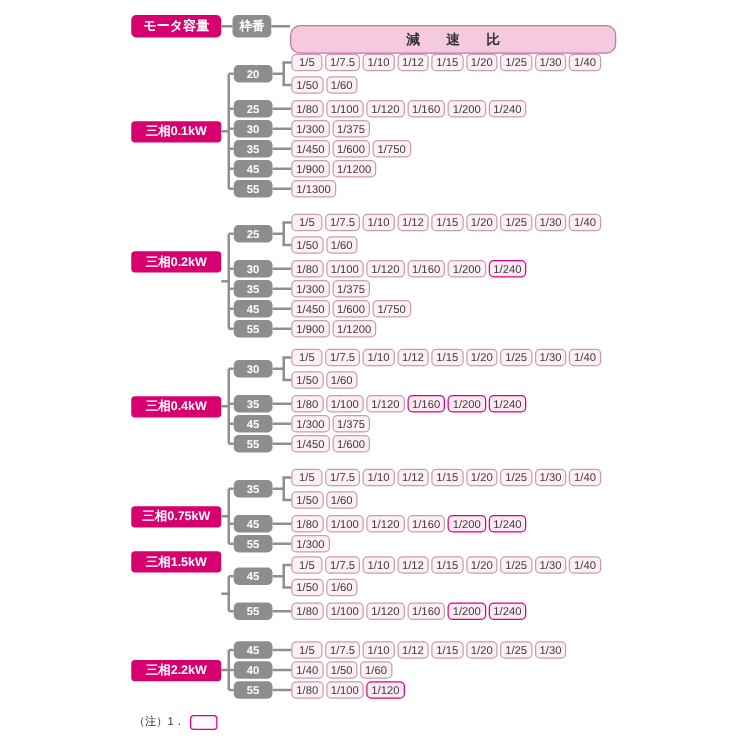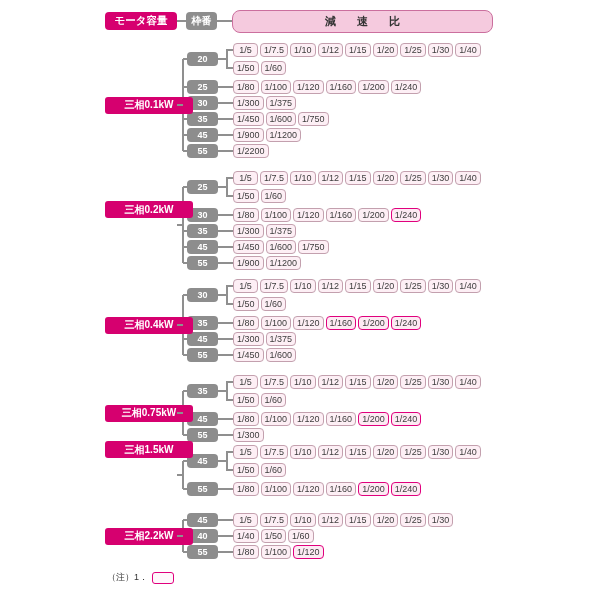--- a/index.html
+++ b/index.html
@@ -15,29 +15,29 @@
     left:105px;top:12px;width:72px;height:18px;background:var(--magenta);
     color:#fff;font-weight:bold;font-size:10.5px;border-radius:4px;
     display:flex;align-items:center;justify-content:center;
   }
   .frame-header{
     left:186px;top:12px;width:31px;height:18px;background:var(--frame-gray);
     color:#fff;font-weight:bold;font-size:10px;border-radius:4px;
     display:flex;align-items:center;justify-content:center;
   }
   .ratio-header{
-    left:232px;top:10px;width:261px;height:23px;background:var(--header-fill);
+    left:232px;top:20px;width:261px;height:23px;background:var(--header-fill);
     border:1.5px solid var(--header-border);border-radius:8px;
     color:#333;font-weight:bold;font-size:11px;letter-spacing:9px;
     display:flex;align-items:center;justify-content:center;
     padding-left:9px;
   }
   
   .motor-label{
-    position:absolute;box-sizing:border-box;width:88px;height:17px;
+    position:absolute;box-sizing:border-box;width:72px;height:17px;
     background:var(--magenta);color:#fff;font-weight:bold;font-size:10px;
     border-radius:3px;display:flex;align-items:center;justify-content:center;
     white-space:nowrap;
   }
   .frame-box{
     position:absolute;box-sizing:border-box;width:31px;height:14px;
     background:var(--frame-gray);color:#fff;font-weight:bold;font-size:9px;
     border-radius:4px;display:flex;align-items:center;justify-content:center;
   }
   .ratio-row{position:absolute;display:flex;gap:2px;}
@@ -122,21 +122,21 @@
     <div class="line" style="left: 183px; top: 118.25px; width: 4px; height: 1.5px;"></div>
     <div class="frame-box" style="left: 187px; top: 128px;">45</div>
     <div class="ratio-row" style="left: 233px; top: 128px;">
       <div class="ratio-box">1/900</div>
       <div class="ratio-box">1/1200</div>
     </div>
     <div class="line" style="left: 218px; top: 134.25px; width: 15px; height: 1.5px;"></div>
     <div class="line" style="left: 183px; top: 134.25px; width: 4px; height: 1.5px;"></div>
     <div class="frame-box" style="left: 187px; top: 144px;">55</div>
     <div class="ratio-row" style="left: 233px; top: 144px;">
-      <div class="ratio-box">1/2200</div>
+      <div class="ratio-box">1/1300</div>
     </div>
     <div class="line" style="left: 218px; top: 150.25px; width: 15px; height: 1.5px;"></div>
     <div class="line" style="left: 183px; top: 150.25px; width: 4px; height: 1.5px;"></div>
     <div class="line" style="left: 182.25px; top: 59px; width: 1.5px; height: 92px;"></div>
     <div class="motor-label" style="left: 105px; top: 96.5px;">三相0.1kW</div>
     <div class="line" style="left: 177px; top: 104.25px; width: 6px; height: 1.5px;"></div>
     <div class="frame-box" style="left: 187px; top: 180px;">25</div>
     <div class="ratio-row" style="left: 233px; top: 171px;">
       <div class="ratio-box">1/5</div>
       <div class="ratio-box">1/7.5</div>

